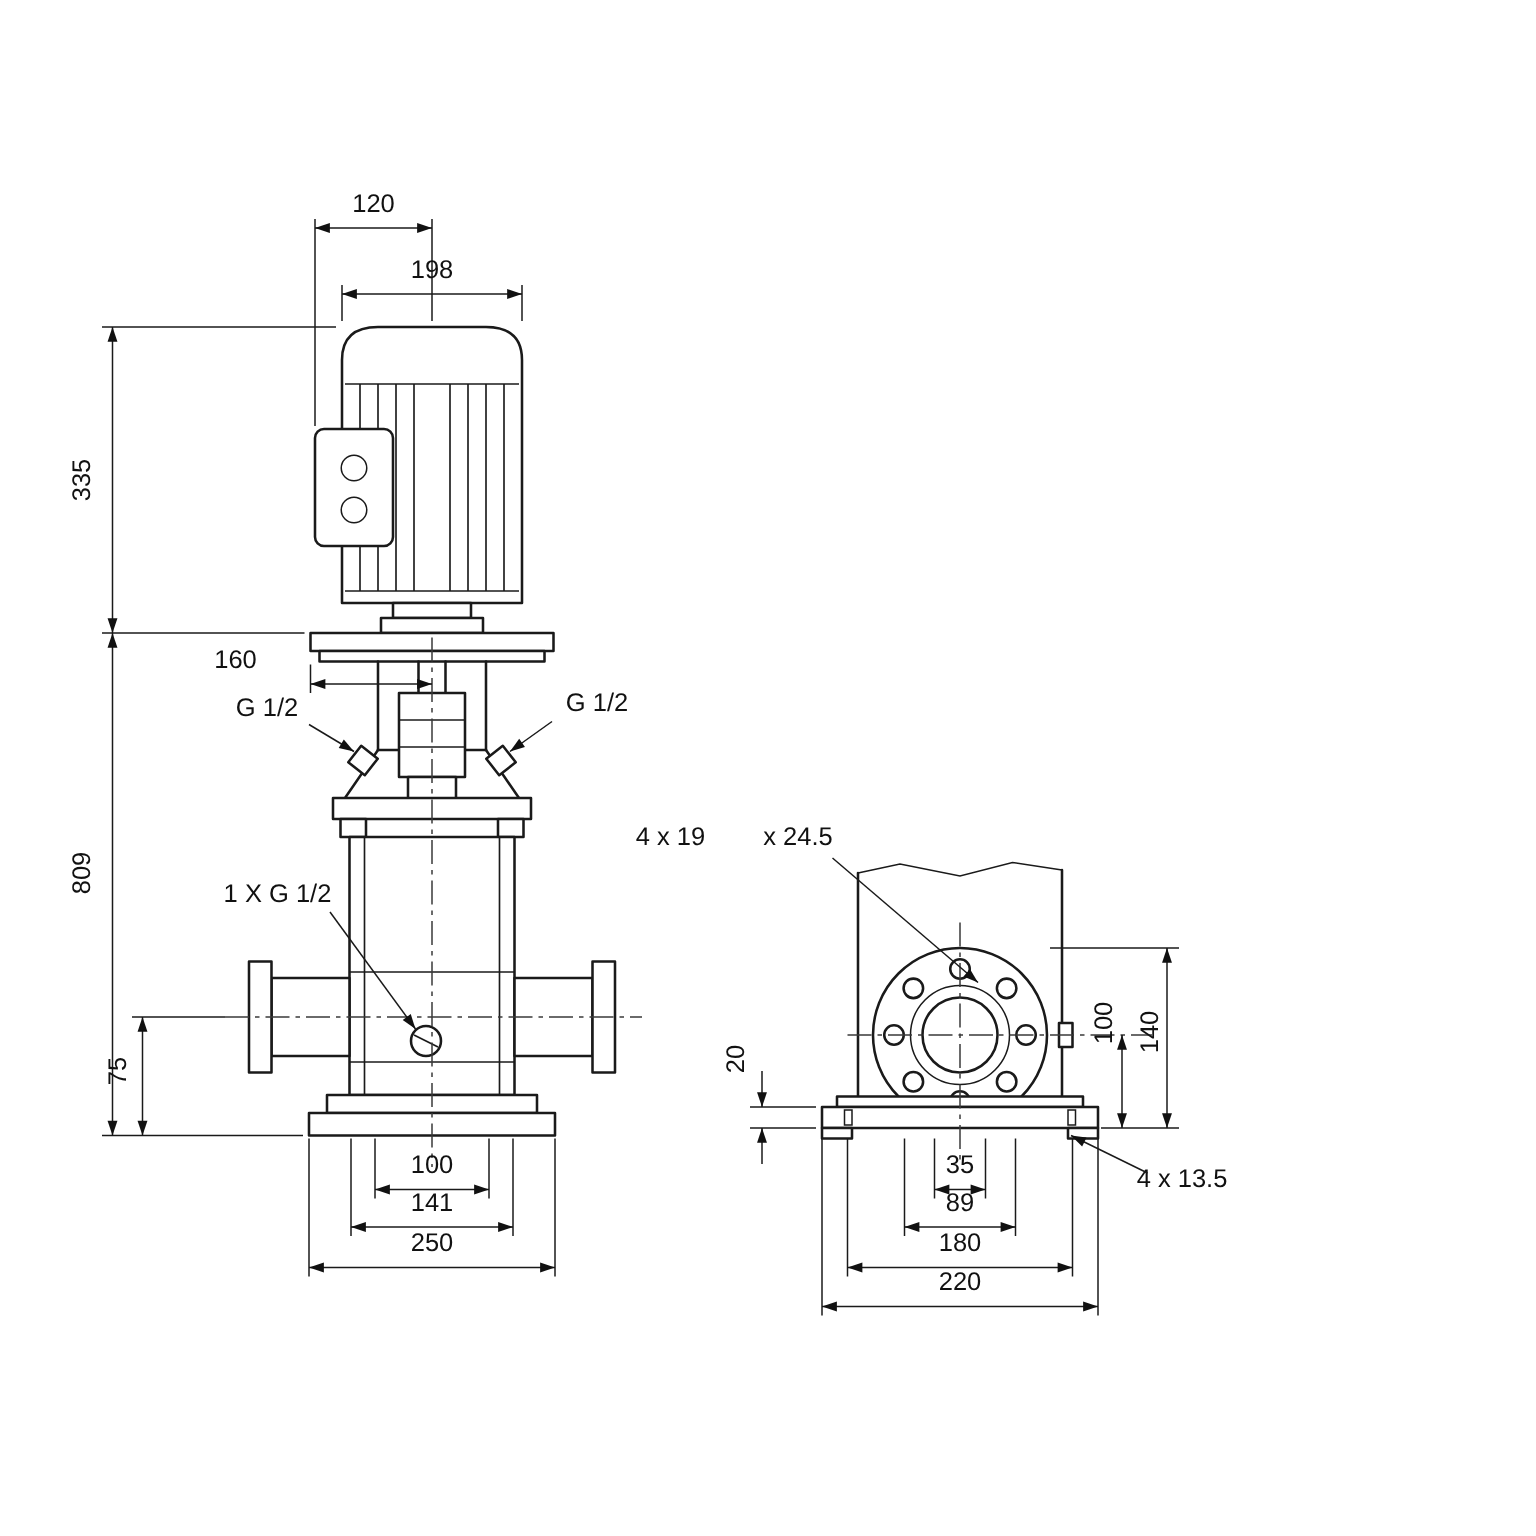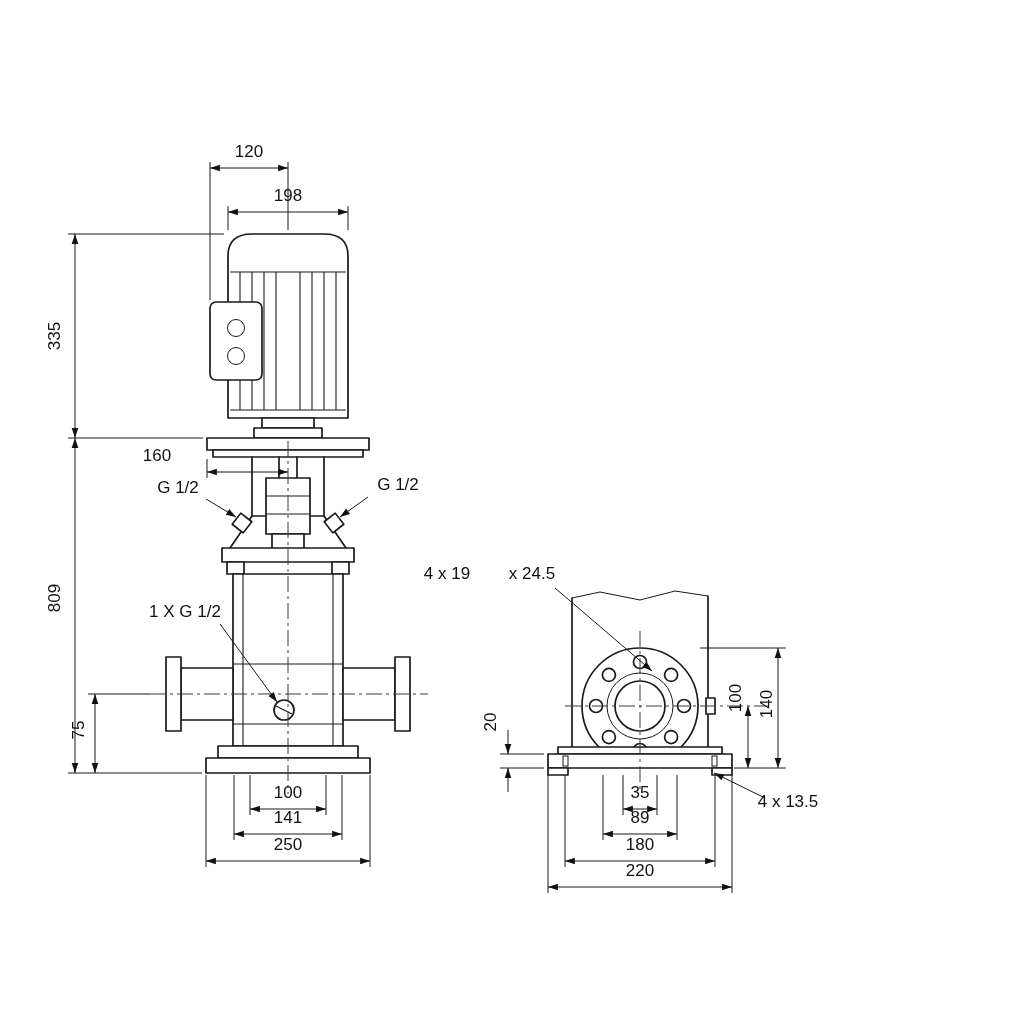--- a/index.html
+++ b/index.html
@@ -1,16 +1,16 @@
 <!DOCTYPE html>
 <html><head>
 <meta charset="utf-8">
 <style>
   html,body{margin:0;padding:0;background:#ffffff;}
-  .stage{width:1024px;height:924px;position:relative;background:#fff;margin-top:16px;}
+  .stage{width:1024px;height:924px;position:relative;background:#fff;}
   .obj  {fill:#ffffff;stroke:#1a1a1a;stroke-width:1.7;stroke-linejoin:round;}
   .objl {fill:none;stroke:#1a1a1a;stroke-width:1.7;stroke-linecap:round;}
   .fin  {fill:none;stroke:#1a1a1a;stroke-width:1.1;}
   .thin {fill:none;stroke:#1a1a1a;stroke-width:1;}
   .cl   {fill:none;stroke:#3a3a3a;stroke-width:1;stroke-dasharray:16 4 3 4;}
   .lbl  {font:17px "Liberation Sans", sans-serif;fill:#111;text-anchor:middle;}
   .ar   {fill:#111;stroke:none;}
 </style>
 </head>
 <body>

